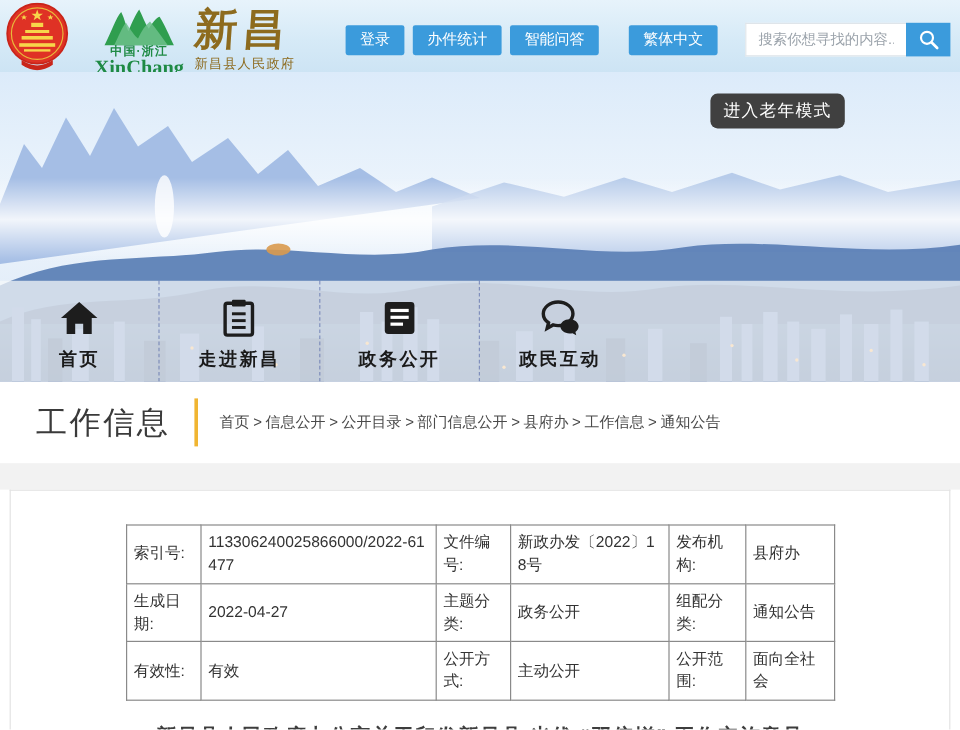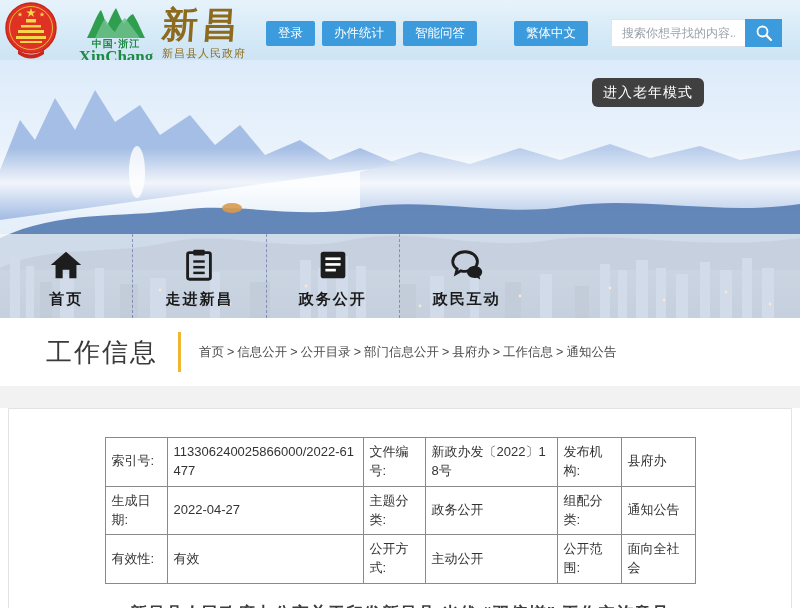--- a/index.html
+++ b/index.html
@@ -17,26 +17,26 @@
   .logo-wrap { position:absolute; left:4px; top:2px; display:flex; align-items:flex-start; }
   .emblem { width:54px; height:57px; }
   .mountain-block { margin-left:20px; width:76px; text-align:center; padding-top:4px; }
   .mountain-block svg { width:62px; height:32px; display:block; margin:0 auto; }
   .cn-region { color:#1e8a44; font-size:10px; font-weight:bold; letter-spacing:1px; line-height:11px;text-align:center; }
   .latin { color:#1e8a44; font-family:"Liberation Serif","DejaVu Serif",serif; font-weight:bold; font-size:17px; line-height:15px; }
   .calli-block { margin-left:8px; padding-top:3px; }
   .calli { font-family:"Liberation Serif","DejaVu Serif",serif; font-weight:900; font-size:36px; line-height:40px; color:#8d6b1e; letter-spacing:4px; transform:skewX(-4deg); }
   .site-sub { font-size:11px; color:#8d6b1e; letter-spacing:1px; margin-top:1px; }
 
-  .header-actions { position:absolute; right:18px; top:19px; display:flex; align-items:center; }
+  .header-actions { position:absolute; right:8px; top:19px; display:flex; align-items:center; }
   .hbtn {
     background:#3b9bdc; color:#fff; font-size:12.5px; border:none; cursor:pointer;
     height:25px; padding:0 12px; margin-right:7px; border-radius:2px; line-height:25px; white-space:nowrap;
   }
-  .hbtn.gap { margin-left:30px; }
+  .hbtn.gap { margin-left:18px; }
   .search-box { display:flex; margin-left:16px; }
   .search-input {
     width:134px; height:28px; border:1px solid #dfe5ea; border-right:none; background:#fff;
     font-size:12px; color:#333; padding:0 10px; outline:none;
   }
   .search-input::placeholder { color:#9aa2aa; }
   .search-btn { width:37px; height:28px; background:#3b9bdc; border:none; cursor:pointer; display:flex; align-items:center; justify-content:center; }
 
   
   .banner { position:relative; height:258px; overflow:hidden; }
@@ -55,21 +55,21 @@
   }
   .nav-item {
     display:flex; flex-direction:column; align-items:center; justify-content:center;
     cursor:pointer; border-right:1px dashed rgba(70,90,160,0.55); padding-top:2px;
   }
   .nav-item:last-child { border-right:none; }
   .nav-item svg { width:38px; height:38px; display:block; }
   .nav-label { font-size:15px; color:#1a1a1a; margin-top:6px; letter-spacing:2px; font-weight:bold; white-space:nowrap; }
 
   
-  .title-band { height:68px; background:#fff; display:flex; align-items:center; padding-left:46px; }
+  .title-band { height:68px; background:#fff; display:flex; align-items:center; padding-left:30px; }
   .page-title { font-size:26px; color:#3a3a3a; font-weight:500; letter-spacing:2px; }
   .gold-divider { width:3px; height:40px; background:#f0b532; margin:0 18px 0 20px; }
   .breadcrumb { font-size:12.5px; color:#4a4a4a; display:flex; align-items:center; flex-wrap:nowrap; }
   .crumb { cursor:pointer; }
   .crumb-sep { margin:0 3px; color:#4a4a4a; }
 
   .gray-gap { height:22px; background:#f2f2f2; }
 
   
   .content-box {

